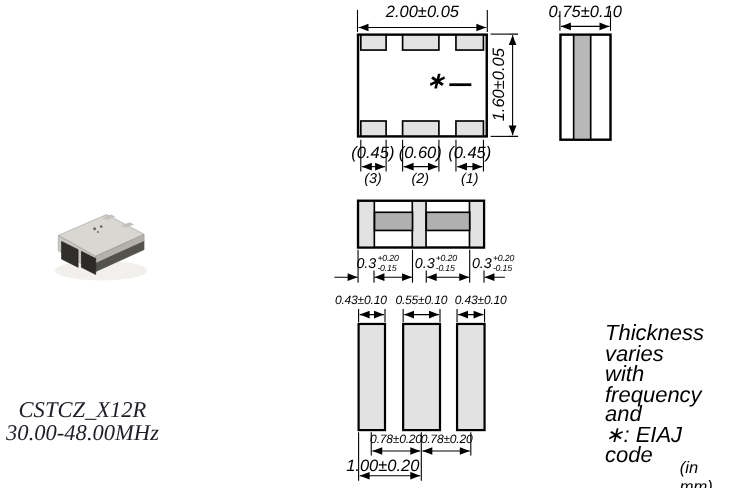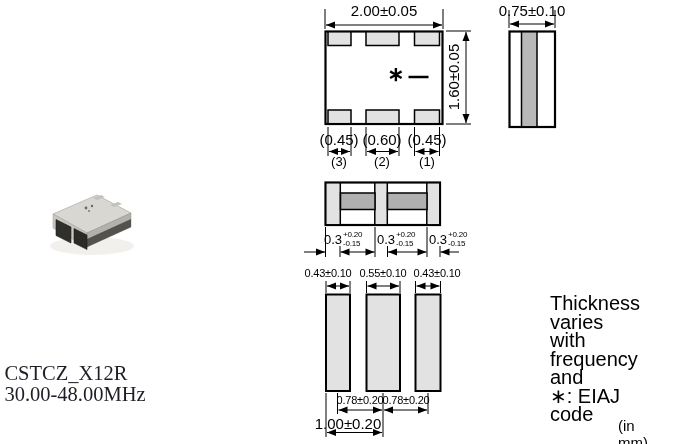--- a/index.html
+++ b/index.html
@@ -1,17 +1,17 @@
 <!DOCTYPE html>
 <html><head>
 <meta charset="utf-8">
 <style>
   html,body{margin:0;padding:0;background:#ffffff;}
   #stage{position:relative;width:648px;height:444px;background:#ffffff;overflow:hidden;
-         font-family:"Liberation Sans",sans-serif;color:#000;}
+         font-family:"Liberation Sans",sans-serif;color:#000;font-style:italic;}
   #linework{position:absolute;left:0;top:0;}
   .ext{stroke:#000;stroke-width:1;fill:none;}
   .dim{stroke:#000;stroke-width:1;fill:none;marker-end:url(#ah);}
   .dim.both{marker-start:url(#ah);}
   .dim.startonly{marker-start:url(#ah);marker-end:none;}
   .body-outline{fill:#ffffff;stroke:#000;stroke-width:2.2;}
   .pad{fill:#e2e2e2;stroke:#000;stroke-width:1.5;}
   .landpad{fill:#e2e2e2;stroke:#000;stroke-width:2;}
   .innerbar{fill:#b0b0b0;stroke:#000;stroke-width:1.5;}
   .sidestripe{fill:#b8b8b8;stroke:#000;stroke-width:1.5;}
@@ -24,21 +24,21 @@
   .rot{transform:translate(-50%,-50%) rotate(-90deg);}
   .tol-label{display:flex;align-items:center;transform:none;}
   .tol-main{font-size:13px;}
   .tol-stack{display:flex;flex-direction:column;font-size:8px;line-height:8.5px;
              margin-left:1px;letter-spacing:-0.2px;justify-content:flex-end;}
   .star{font-size:20px;font-weight:bold;}
   .note{position:absolute;left:550px;top:294px;font-size:20px;line-height:18.5px;}
   .units{position:absolute;left:618px;top:417px;font-size:15px;}
   .title{position:absolute;left:75px;top:363px;transform:translateX(-50%);
          font-family:"Liberation Serif",serif;font-size:20.5px;line-height:21px;
-         text-align:left;color:#1e1e28;white-space:nowrap;}
+         text-align:center;color:#1e1e28;white-space:nowrap;}
 </style>
 </head>
 <body>
 
 <div id="stage">
 
   <svg id="linework" width="678" height="444" viewBox="0 0 678 444">
     <defs>
       <marker id="ah" markerUnits="userSpaceOnUse" markerWidth="10" markerHeight="8" refX="9.3" refY="3.8" orient="auto-start-reverse">
         <path d="M0.3,0.3 L9.3,3.8 L0.3,7.3 Z" fill="#000"></path>

